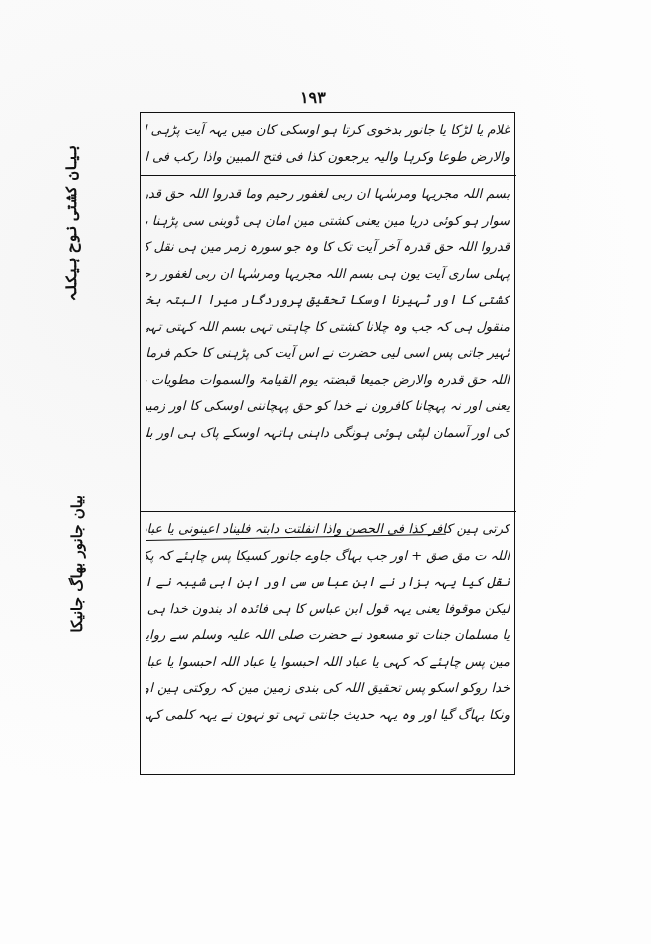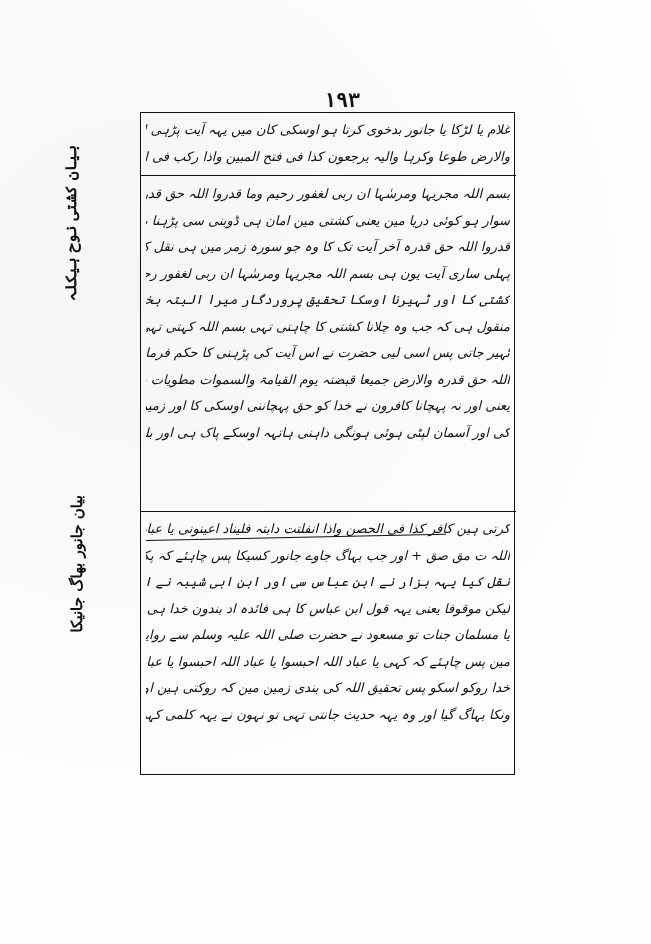--- a/index.html
+++ b/index.html
@@ -7,22 +7,22 @@
     width: 651px; height: 944px; background: #ffffff; position: relative; overflow: hidden;
     font-family: "DejaVu Serif", serif; color: #111;
   }
   .page {
     position: absolute; left: 0; top: 0; width: 651px; height: 944px;
     background:
       radial-gradient(circle at 20% 30%, rgba(240,240,240,0.6) 0, transparent 60%),
       #fdfdfd;
   }
   .page-number {
-    position: absolute; left: 300px; top: 88px; width: 60px; text-align: right;
-    font-size: 20px; font-weight: bold; direction: rtl; letter-spacing: 1px; font-family: Liberation Mono, monospace;
+    position: absolute; left: 300px; top: 88px; width: 60px; text-align: left;
+    font-size: 16px; font-weight: bold; direction: rtl; letter-spacing: 1px;
   }
   .frame {
     position: absolute; left: 140px; top: 112px; width: 375px; height: 663px;
     border: 1.5px solid #111; box-sizing: border-box;
   }
   .rule {
     position: absolute; left: 140px; width: 376px; height: 0; border-top: 1.2px solid #111;
   }
   .lines {
     position: absolute; left: 146px; width: 364px; direction: rtl;

